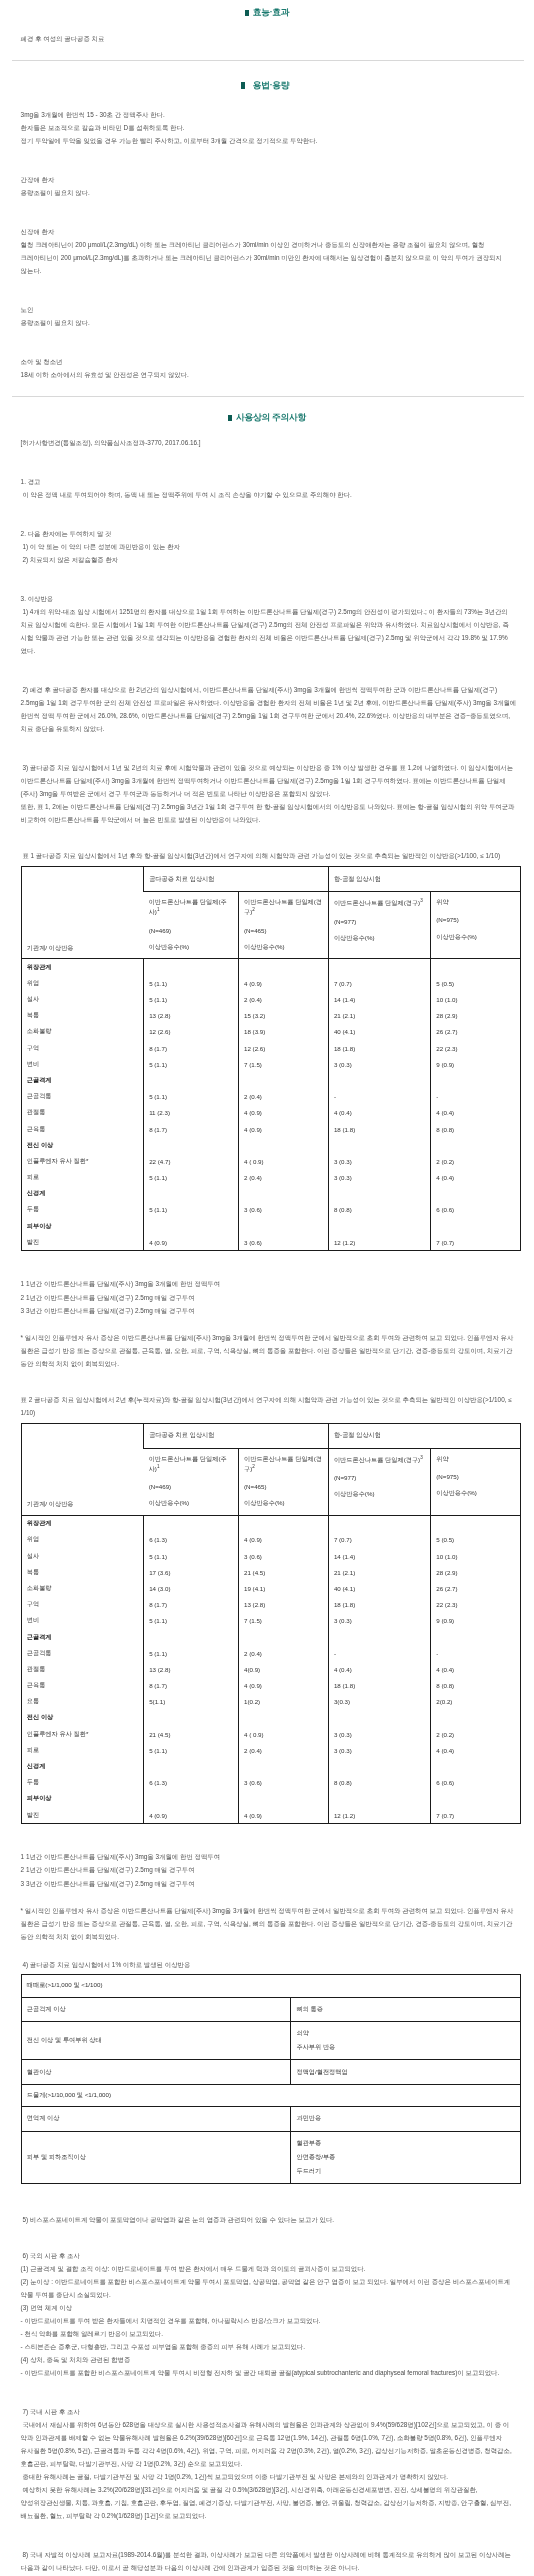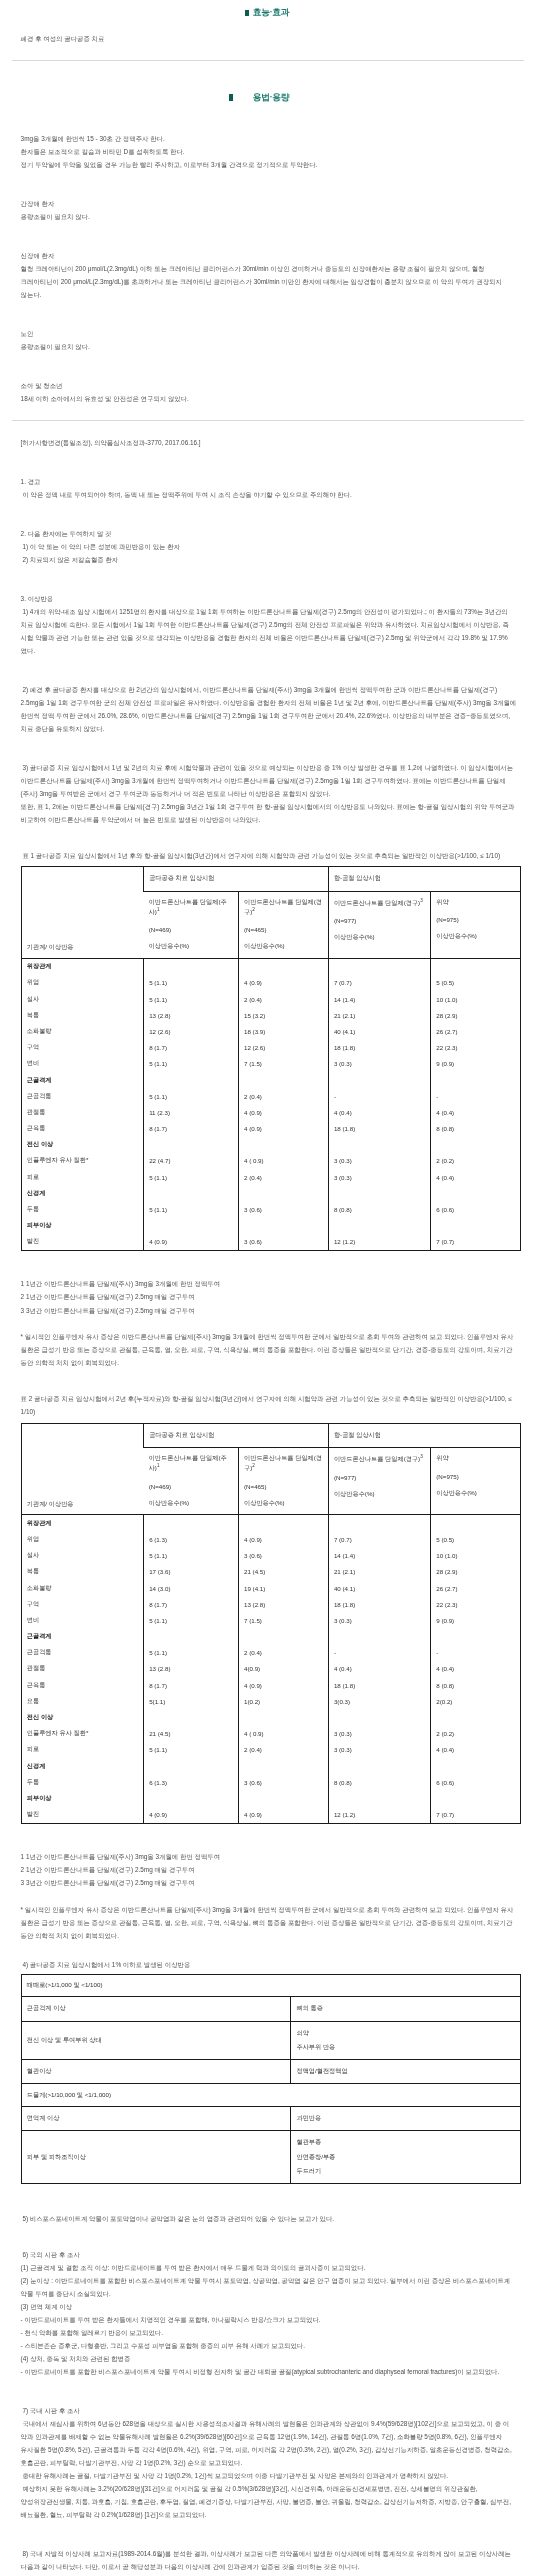--- a/index.html
+++ b/index.html
@@ -45,40 +45,44 @@
       <div class="sec-head">
         <span class="sec-bullet"></span>
         <h2 class="sec-title" style="margin: 0px;">효능·효과</h2>
       </div>
       <p class="p">폐경 후 여성의 골다공증 치료</p>
     </section>
     <hr class="divider">
     <section class="sec">
       <div class="sec-head">
         <span class="sec-bullet"></span>
-        <h2 class="sec-title" style="margin: 16px;">용법·용량</h2>
+        <h2 class="sec-title" style="margin: 4px;">용법·용량</h2>
       </div>
       <p class="p">3mg을 3개월에 한번씩 15 - 30초 간 정맥주사 한다.</p>
       <p class="p">환자들은 보조적으로 칼슘과 비타민 D를 섭취하도록 한다.</p>
       <p class="p">정기 투약일에 투약을 잊었을 경우 가능한 빨리 주사하고, 이로부터 3개월 간격으로 정기적으로 투약한다.</p>
       <div class="sp" style="height: 26px;"></div>
       <p class="p">간장애 환자</p>
       <p class="p">용량조절이 필요치 않다.</p>
       <div class="sp" style="height: 26px;"></div>
       <p class="p">신장애 환자</p>
       <p class="p">혈청 크레아티닌이 200 μmol/L(2.3mg/dL) 이하 또는 크레아티닌 클리어런스가 30ml/min 이상인 경미하거나 중등도의 신장애환자는 용량 조절이 필요치 않으며, 혈청 크레아티닌이 200 μmol/L(2.3mg/dL)를 초과하거나 또는 크레아티닌 클리어런스가 30ml/min 미만인 환자에 대해서는 임상경험이 충분치 않으므로 이 약의 투여가 권장되지 않는다.</p>
       <div class="sp" style="height: 26px;"></div>
       <p class="p">노인</p>
       <p class="p">용량조절이 필요치 않다.</p>
       <div class="sp" style="height: 26px;"></div>
       <p class="p">소아 및 청소년</p>
       <p class="p">18세 이하 소아에서의 유효성 및 안전성은 연구되지 않았다.</p>
     </section>
     <hr class="divider">
     <section class="sec">
+      <div class="sec-head">
+        <span class="sec-bullet"></span>
+        <h2 class="sec-title" style="margin: 0px;">사용상의 주의사항</h2>
+      </div>
       <p class="p">[허가사항변경(통일조정), 의약품심사조정과-3770, 2017.06.16.]</p>
       <div class="sp" style="height: 26px;"></div>
       <p class="p">1. 경고</p>
       <p class="p"> 이 약은 정맥 내로 투여되어야 하며, 동맥 내 또는 정맥주위에 투여 시 조직 손상을 야기할 수 있으므로 주의해야 한다.</p>
       <div class="sp" style="height: 26px;"></div>
       <p class="p">2. 다음 환자에는 투여하지 말 것</p>
       <p class="p"> 1) 이 약 또는 이 약의 다른 성분에 과민반응이 있는 환자</p>
       <p class="p"> 2) 치료되지 않은 저칼슘혈증 환자</p>
       <div class="sp" style="height: 26px;"></div>
       <p class="p">3. 이상반응</p>

